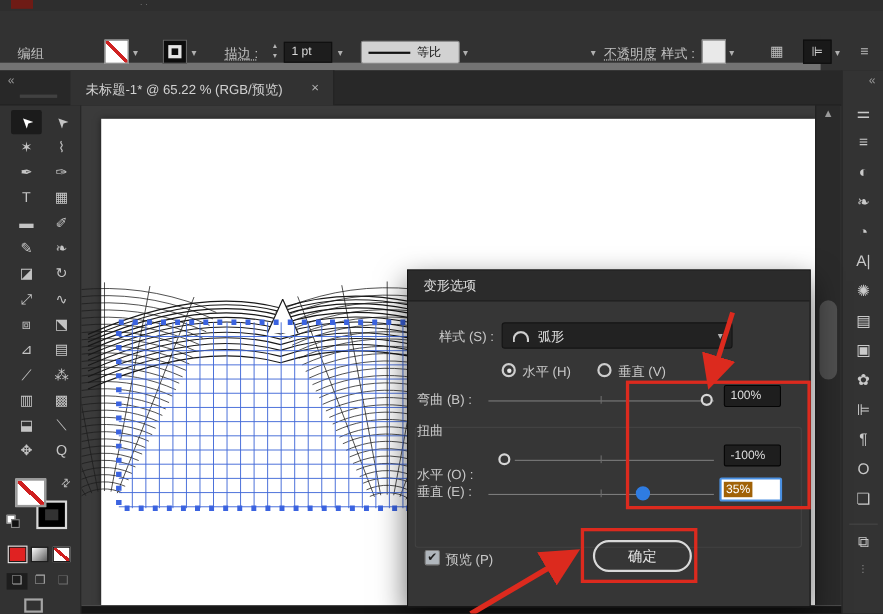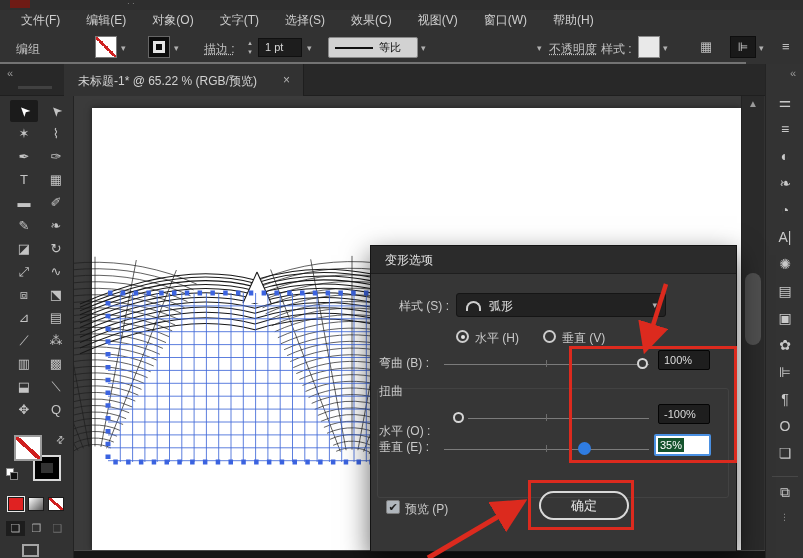--- a/index.html
+++ b/index.html
@@ -9,21 +9,21 @@
   #app { position:relative; width:803px; height:558px; background:#323232; }
 
   
   #titlebar { left:0; top:0; width:803px; height:10px; background:#2e2e2e; }
   #app-chip { left:10px; top:0; width:20px; height:8px; background:#6e1b15; }
   #title-dots { left:127px; top:1px; width:20px; height:6px; color:#8a8a8a; font-size:8px; line-height:6px; }
   #menubar { left:0; top:10px; width:803px; height:21px; background:#323232; display:flex; align-items:center; padding-left:8px; }
   .menu-item { padding:0 13px; color:#cfcfcf; font-size:12px; line-height:21px; cursor:default; }
 
   
-  #controlbar { left:0; top:31px; width:746px; height:33px; background:#323232; border-bottom:2px solid #737373; }
+  #controlbar { left:0; top:31px; width:746px; height:33px; background:#323232; border-bottom:7px solid #737373; }
   .cb-label { position:absolute; top:10px; color:#c0c0c0; font-size:12px; }
   .cb-underline { text-decoration:underline; text-decoration-style:dotted; }
   .chev { position:absolute; color:#b0b0b0; font-size:9px; }
   #fill-swatch { left:95px; top:5px; width:22px; height:22px; background:#fff; border:1px solid #7a7a7a;
      background-image:linear-gradient(to top right, rgba(0,0,0,0) 45%, #cf2222 45%, #cf2222 55%, rgba(0,0,0,0) 55%); }
   #stroke-swatch { left:148px; top:5px; width:22px; height:22px; background:#0c0c0c; border:1px solid #666; }
   #stroke-swatch .ring { position:absolute; left:4px; top:4px; right:4px; bottom:4px; border:3px solid #e4e4e4; background:#0c0c0c; }
   #stroke-field { left:258px; top:7px; width:44px; height:19px; background:#1d1d1d; border:1px solid #101010; color:#d8d8d8; font-size:11px; line-height:17px; padding-left:6px; }
   .stepper { position:absolute; left:245px; top:7px; width:10px; height:19px; color:#b5b5b5; font-size:7px; line-height:9px; text-align:center; }
   .light-dd { position:absolute; top:6px; height:21px; background:#d2d2d2; border:1px solid #888; border-radius:2px; color:#111; font-size:11px; display:flex; align-items:center; padding:0 6px; gap:6px; }
@@ -85,50 +85,39 @@
   #style-dd .txt { position:absolute; left:32px; top:4px; color:#e2e2e2; }
   #style-dd .chev { right:8px; top:6px; }
   .radio { position:absolute; width:13px; height:13px; border:2px solid #cdcdcd; border-radius:50%; background:#363636; }
   .radio.sel::after { content:""; position:absolute; left:2.5px; top:2.5px; width:4px; height:4px; border-radius:50%; background:#e6e6e6; }
   .track { position:absolute; height:1px; background:#7b7b7b; }
   .tick { position:absolute; width:1px; height:7px; background:#6d6d6d; }
   .knob { position:absolute; width:11px; height:11px; border:2px solid #d6d6d6; border-radius:50%; background:#363636; }
   .knob.blue { background:#2f7ce2; border-color:#2f7ce2; width:13px; height:13px; }
   .vfield { position:absolute; width:52px; height:20px; background:#1e1e1e; border:1px solid #050505; border-radius:2px; color:#dcdcdc; font-size:11px; line-height:18px; padding-left:5px; }
   #vfield-active { position:absolute; left:283px; top:188px; width:57px; height:22px; background:#fff; border:2px solid #4a90e2; border-radius:2px; font-size:11px; line-height:18px; padding-left:2px; color:#111; }
-  #vfield-active .sel { background:#14532d; color:#fff; padding:1px 2px; }
+  #vfield-active .sel { background:#a16207; color:#fff; padding:1px 2px; }
   #twist-box { position:absolute; left:6px; top:142px; width:352px; height:110px; border:1px solid #424242; border-radius:3px; }
   #preview-check { position:absolute; left:15px; top:254px; width:14px; height:14px; background:#b0b6bc; border:1px solid #7d7d7d; border-radius:2px; color:#1d1d1d; font-size:11px; line-height:13px; text-align:center; font-weight:bold; }
   #ok-btn { position:absolute; left:168px; top:245px; width:90px; height:29px; border:2px solid #d9d9d9; border-radius:15px; background:transparent; color:#e6e6e6; font-size:13px; text-align:center; line-height:25px; }
 
   
   .red-rect { position:absolute; border:3px solid #dc2a1e; z-index:40; pointer-events:none; }
   #annot-arrows { position:absolute; left:0; top:0; z-index:41; pointer-events:none; }
 </style>
 </head>
 <body>
 
 <div id="app">
 
   <div id="titlebar" class="abs">
     <div id="app-chip" class="abs"></div>
     <div id="title-dots" class="abs">· ·</div>
   </div>
 
-  <div id="menubar" class="abs">
-      <div class="menu-item">文件(F)</div>
-      <div class="menu-item">编辑(E)</div>
-      <div class="menu-item">对象(O)</div>
-      <div class="menu-item">文字(T)</div>
-      <div class="menu-item">选择(S)</div>
-      <div class="menu-item">效果(C)</div>
-      <div class="menu-item">视图(V)</div>
-      <div class="menu-item">窗口(W)</div>
-      <div class="menu-item">帮助(H)</div>
-    </div>
 
   <div id="controlbar" class="abs">
     <div class="cb-label" style="left:16px">编组</div>
     <div id="fill-swatch" class="abs"></div>
     <div class="chev" style="left:121px; top:12px">▾</div>
     <div id="stroke-swatch" class="abs">
         <div class="ring"></div>
       </div>
     <div class="chev" style="left:174px; top:12px">▾</div>
     <div class="cb-label cb-underline" style="left:204px">描边 :</div>

